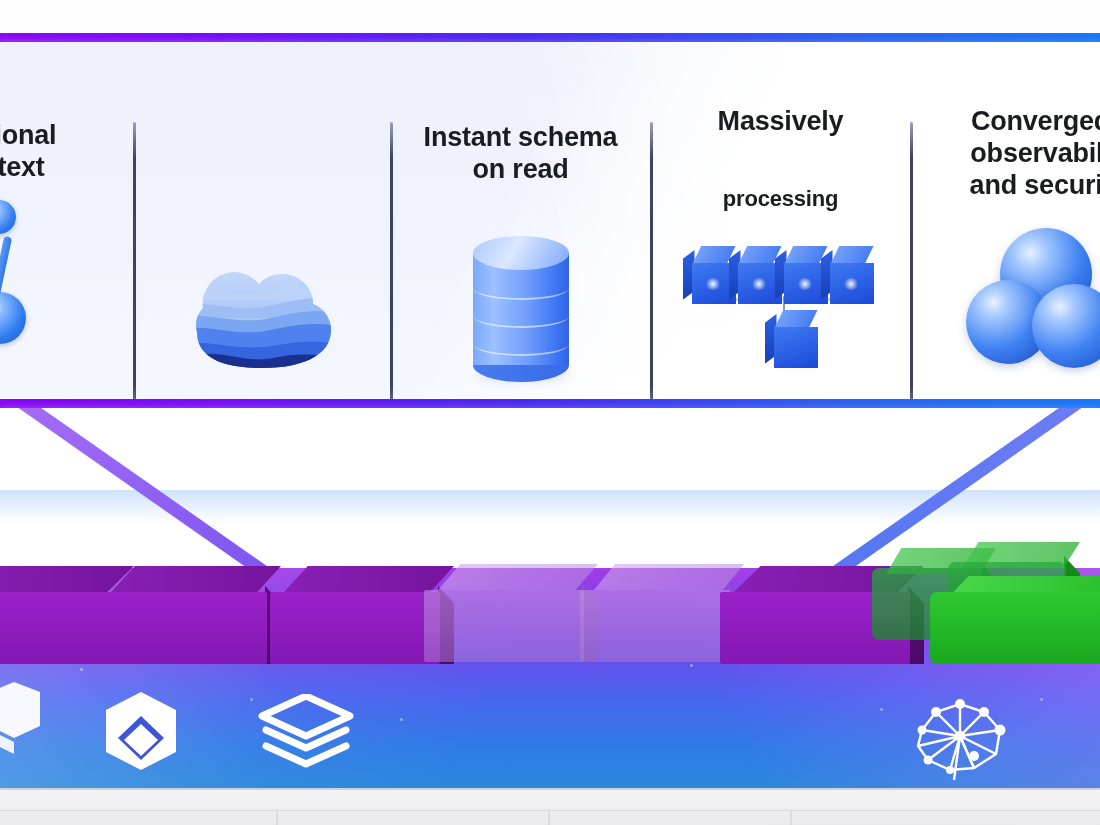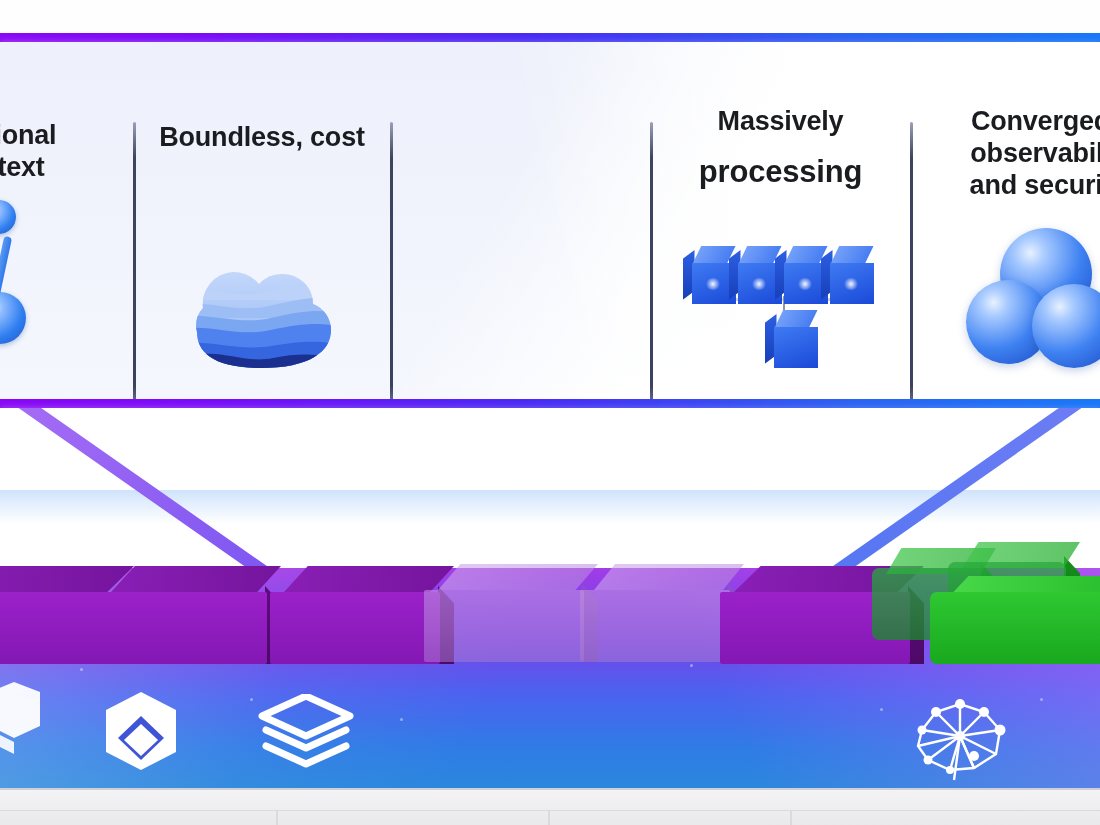--- a/index.html
+++ b/index.html
@@ -155,21 +155,20 @@
         <div class="graph-ico" style="left:0;top:0;width:222px;height:170px">
           <div class="node" style="left:72px;top:8px;width:34px;height:34px"></div>
           <div class="edge" style="left:40px;top:66px;width:54px;height:11px;transform:rotate(28deg)"></div>
           <div class="node" style="left:64px;top:100px;width:52px;height:52px"></div>
           <div class="edge" style="left:88px;top:44px;width:8px;height:60px;transform:rotate(12deg)"></div>
         </div>
       </div>
     </div>
 
     <div class="cell" style="left:136px;width:252px">
-      <div class="cell-title" style="top:80px;font-size:27px">Boundless, cost</div>
       <div class="cell-icon" style="top:178px">
         <div class="cloud-wrap">
           <svg viewBox="0 0 178 124" width="178" height="124">
             <defs>
               <clipPath id="cloudclip">
                 <path d="M30 60a32 32 0 0 1 30-36 34 34 0 0 1 26 12 30 30 0 0 1 24-10 30 30 0 0 1 30 30 28 28 0 0 1 18 26c0 22-22 38-70 38S24 104 24 84a26 26 0 0 1 6-24Z"></path>
               </clipPath>
               <linearGradient id="lakeg" x1="0" y1="0" x2="0" y2="1">
                 <stop offset="0%" stop-color="#cfdffb"></stop>
                   <stop offset="100%" stop-color="#8fb4f5"></stop>
@@ -182,24 +181,39 @@
               <path d="M0 70C30 62 64 78 98 70s54-10 80-2v18H0Z" fill="#7ba6f2"></path>
               <path d="M0 82C36 74 62 90 98 82s56-8 80 0v22H0Z" fill="#4f82ee"></path>
               <path d="M0 96C34 90 62 104 98 98s54-6 80 2v26H0Z" fill="#3566e0"></path>
               <path d="M22 108C46 100 70 116 100 110s52-4 78 4v14H0Z" fill="#1b2f8e"></path>
             </g>
           </svg>
         </div>
       </div>
     </div>
 
+    <div class="cell" style="left:393px;width:255px">
+      <div class="cell-title" style="top:80px;font-size:27px">Instant schema</div>
+      <div class="cell-title" style="top:112px;font-size:27px">on read</div>
+      <div class="cell-icon" style="top:182px">
+        <div class="cyl">
+          <div class="cyl-shadow"></div>
+          <div class="cyl-bot"></div>
+          <div class="cyl-body"></div>
+          <div class="cyl-ring" style="top:40px"></div>
+          <div class="cyl-ring" style="top:68px"></div>
+          <div class="cyl-ring" style="top:96px"></div>
+          <div class="cyl-top"></div>
+        </div>
+      </div>
+    </div>
 
     <div class="cell" style="left:653px;width:255px">
       <div class="cell-title" style="top:64px;font-size:27px">Massively</div>
-      <div class="cell-title" style="top:112px;font-size:31px">processing</div>
+      <div class="cell-title" style="top:144px;font-size:22px">processing</div>
       <div class="cell-icon" style="top:182px">
         <div class="cubes">
           <div class="cwire" style="left:42px;top:68px;width:136px"></div>
           <div class="cwire v" style="left:42px;top:58px"></div>
           <div class="cwire v" style="left:88px;top:58px"></div>
           <div class="cwire v" style="left:134px;top:58px"></div>
           <div class="cwire v" style="left:176px;top:58px"></div>
           <div class="cwire v" style="left:110px;top:66px;height:16px"></div>
           <div class="cube" style="left:10px;top:16px">
               <div class="s"></div>

